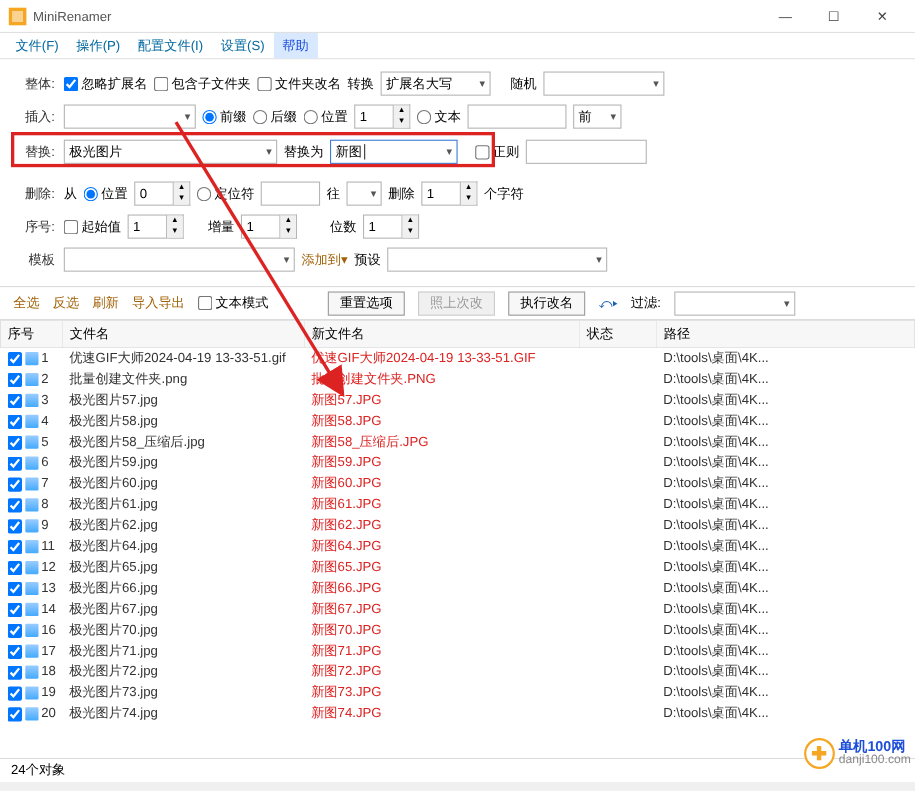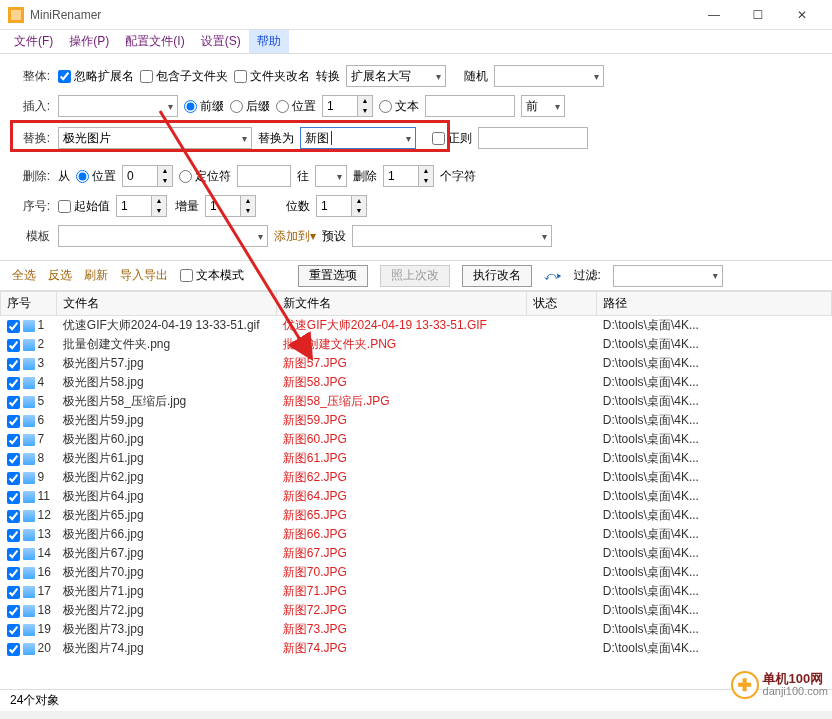--- a/index.html
+++ b/index.html
@@ -2,21 +2,21 @@
 <html><head>
 <meta charset="utf-8">
 <style>
 * { margin: 0; padding: 0; box-sizing: border-box; font-family: "Microsoft YaHei", sans-serif; font-size: 12px; }
 body { background: #f0f0f0; width: 832px; height: 719px; overflow: hidden; }
 .titlebar { background: #fff; height: 30px; display: flex; align-items: center; padding: 0 8px; border-bottom: 1px solid #e0e0e0; }
 .titlebar .icon { width: 16px; height: 16px; background: #f5a623; margin-right: 6px; display:flex;align-items:center;justify-content:center; }
 .titlebar .title { flex: 1; color: #555; }
 .titlebar .winbtn { width: 44px; height: 28px; display: flex; align-items: center; justify-content: center; color: #444; cursor: pointer; }
 .menubar { background: #fff; height: 24px; display: flex; align-items: center; padding: 0 6px; border-bottom: 1px solid #dcdcdc; }
-.menubar .mi { padding: 3px 8px; color: #701a75; cursor: pointer; }
+.menubar .mi { padding: 3px 8px; color: #0369a1; cursor: pointer; }
 .menubar .mi.active { background: #d7e8ff; color:#1d4ed8; }
 .form { background: #fff; padding: 6px 12px 8px 12px; border-bottom: 1px solid #dcdcdc; }
 .row { display: flex; align-items: center; min-height: 28px; margin: 2px 0; gap: 6px; position: relative; }
 .label { color: #333; margin-right: 2px; width: 38px; text-align: right; }
 input[type="text"], select, .combo { height: 22px; border: 1px solid #b5b5b5; background: #fff; padding: 0 4px; }
 .combo { display: inline-flex; align-items: center; position: relative; }
 .combo .caret { position: absolute; right: 4px; color: #555; font-size: 10px; }
 input[type="checkbox"] { vertical-align: middle; }
 .cbx { display: inline-flex; align-items: center; gap: 3px; }
 .radio { display: inline-flex; align-items: center; gap: 3px; }
@@ -35,21 +35,21 @@
 .statusbar { background: #fff; height: 22px; display: flex; align-items: center; padding: 0 10px; border-top: 1px solid #dcdcdc; }
 .highlight-box { position: absolute; border: 3px solid #d22; pointer-events: none; z-index: 5; }
 .arrow-overlay { position: absolute; z-index: 6; pointer-events: none; }
 .col-seq{width:56px}.col-fn{width:220px}.col-nn{width:250px}.col-st{width:70px}.col-path{}
 .fileicon{display:inline-block;width:12px;height:12px;background:linear-gradient(#9cf,#4af);vertical-align:middle;margin:0 3px;border-radius:1px;}
 .stepper-btns { display:inline-flex; flex-direction:column; border:1px solid #b5b5b5; border-left:none; height:22px; }
 .stepper-btns span { font-size:7px; line-height:10px; height:10px; width:14px; text-align:center; background:#f0f0f0; cursor:pointer; }
 .watermark { position: absolute; right: 4px; bottom: 20px; display:flex; align-items:center; gap:4px; z-index:10; }
 .watermark .c { width:28px;height:28px;border-radius:50%;border:2px solid #f5a623;display:flex;align-items:center;justify-content:center;color:#f5a623;font-size:17px;font-weight:bold; background:rgba(255,255,255,0.85);}
 .watermark .t { display:flex;flex-direction:column;line-height:13px;}
-.watermark .t span:first-child{color:#7f1d1d;font-weight:bold;font-size:13px;}
+.watermark .t span:first-child{color:#1d4ed8;font-weight:bold;font-size:13px;}
 .watermark .t span:last-child{color:#888;font-size:11px;}
 </style>
 </head>
 <body>
 
 <div class="titlebar">
   <span class="icon">
       <svg width="10" height="10">
         <rect width="10" height="10" fill="#fff" opacity="0.5"></rect>
       </svg>
@@ -185,21 +185,21 @@
         <input type="checkbox" style="">
         <span>起始值</span>
       </label>
     <div class="spin">
         <input type="text" value="1" style="">
         <div class="stepper-btns">
           <span>▲</span>
           <span>▼</span>
         </div>
       </div>
-    <span style="margin-left:2px">增量</span>
+    <span style="margin-left:16px">增量</span>
     <div class="spin">
         <input type="text" value="1" style="">
         <div class="stepper-btns">
           <span>▲</span>
           <span>▼</span>
         </div>
       </div>
     <span style="margin-left:24px">位数</span>
     <div class="spin">
         <input type="text" value="1" style="">

